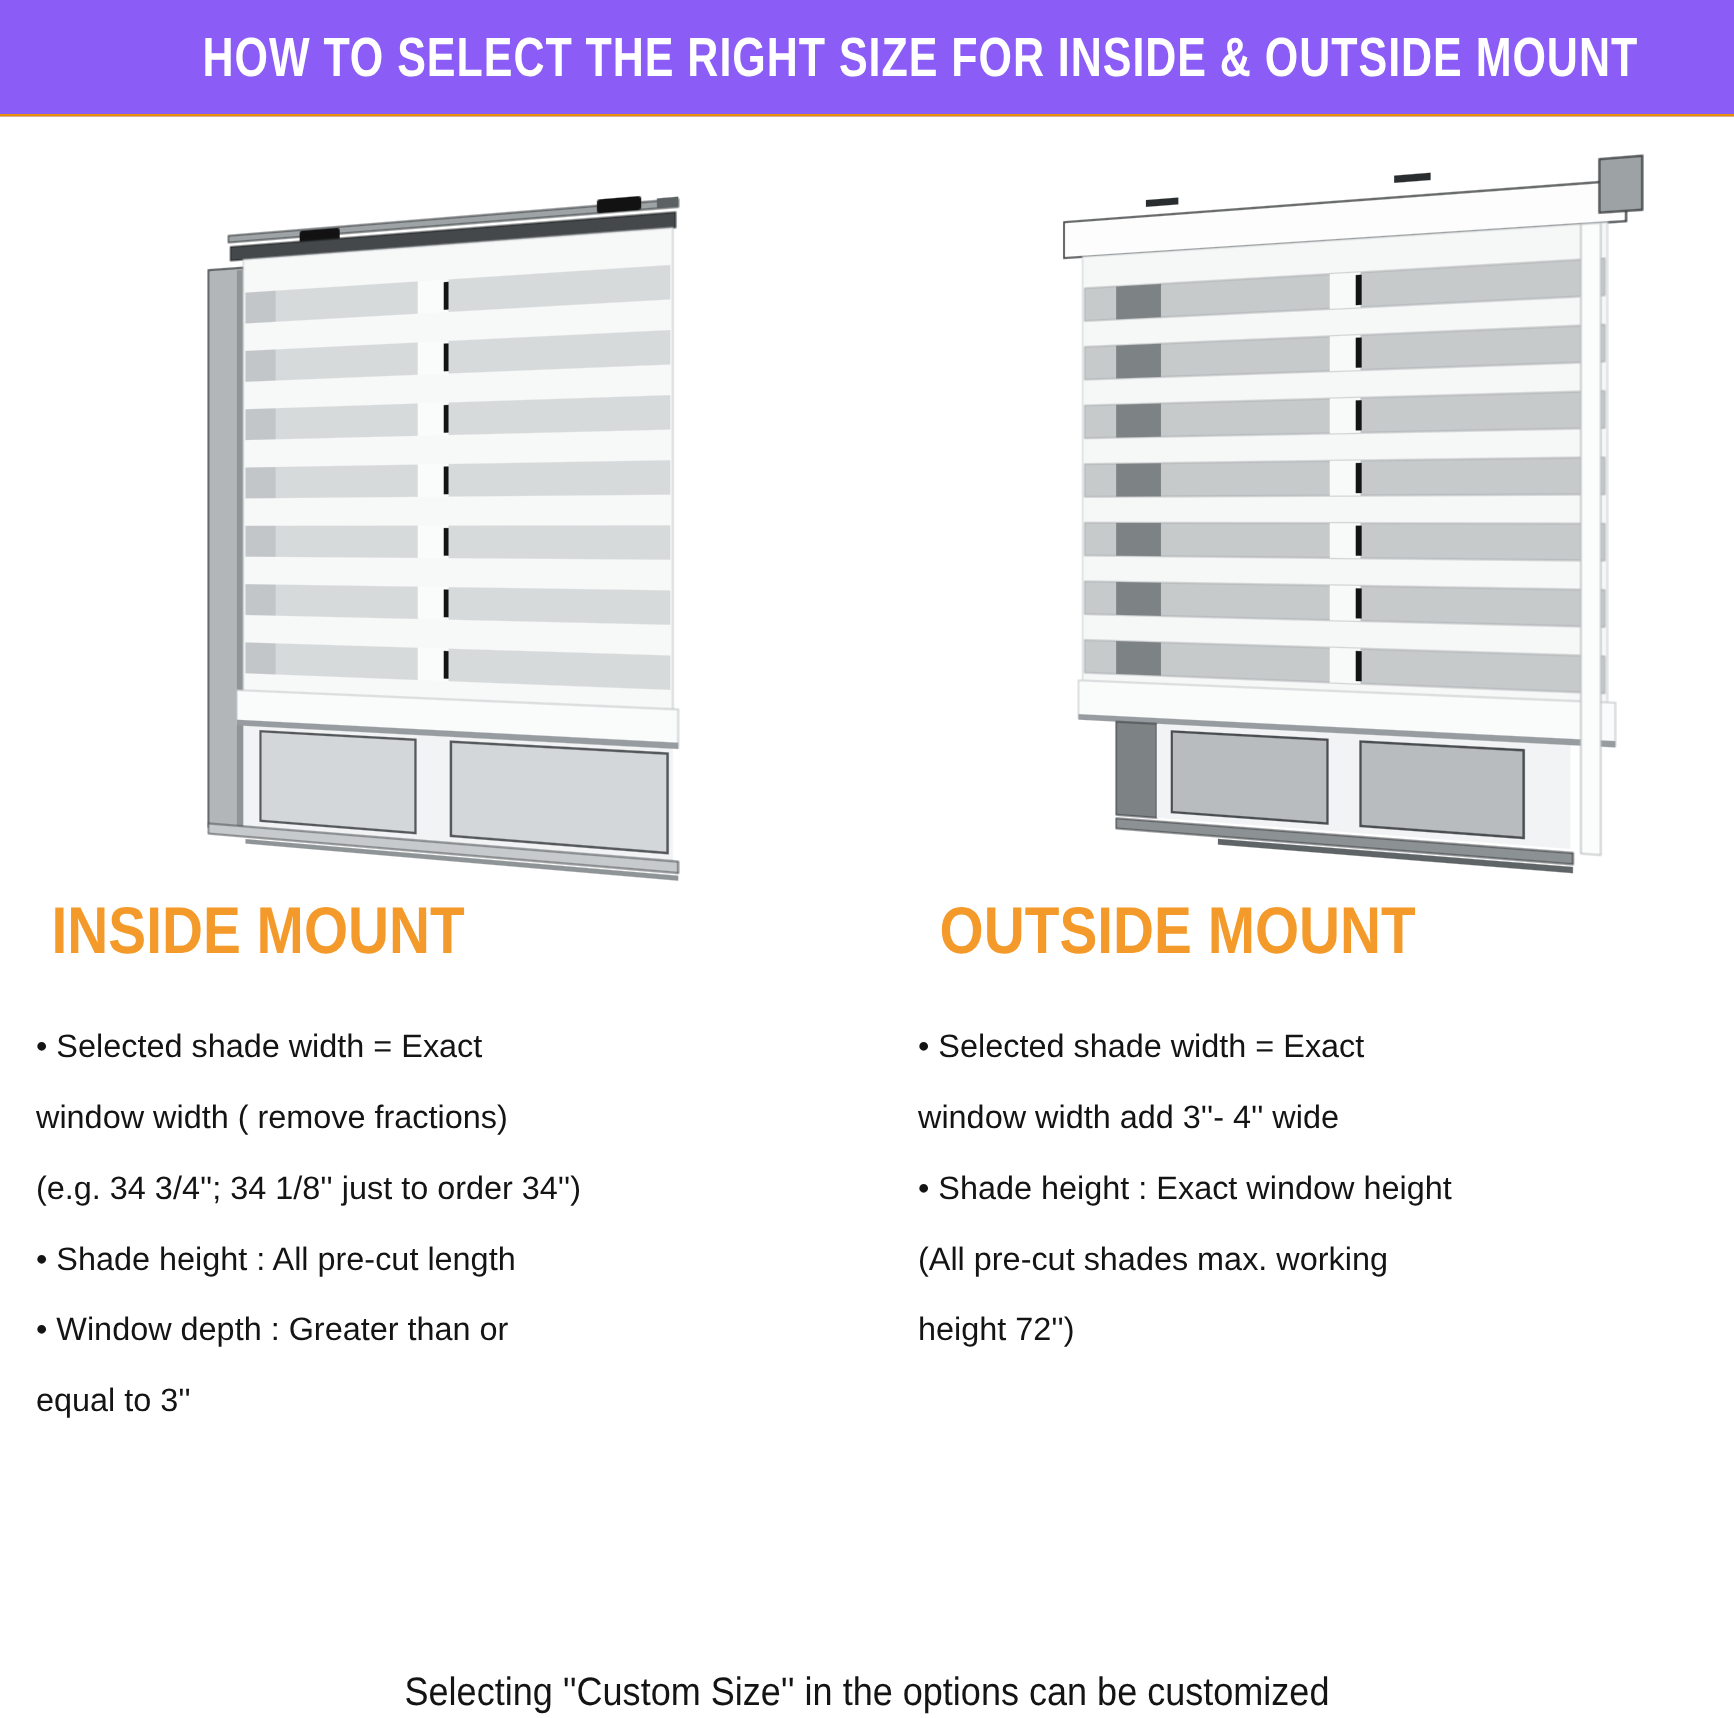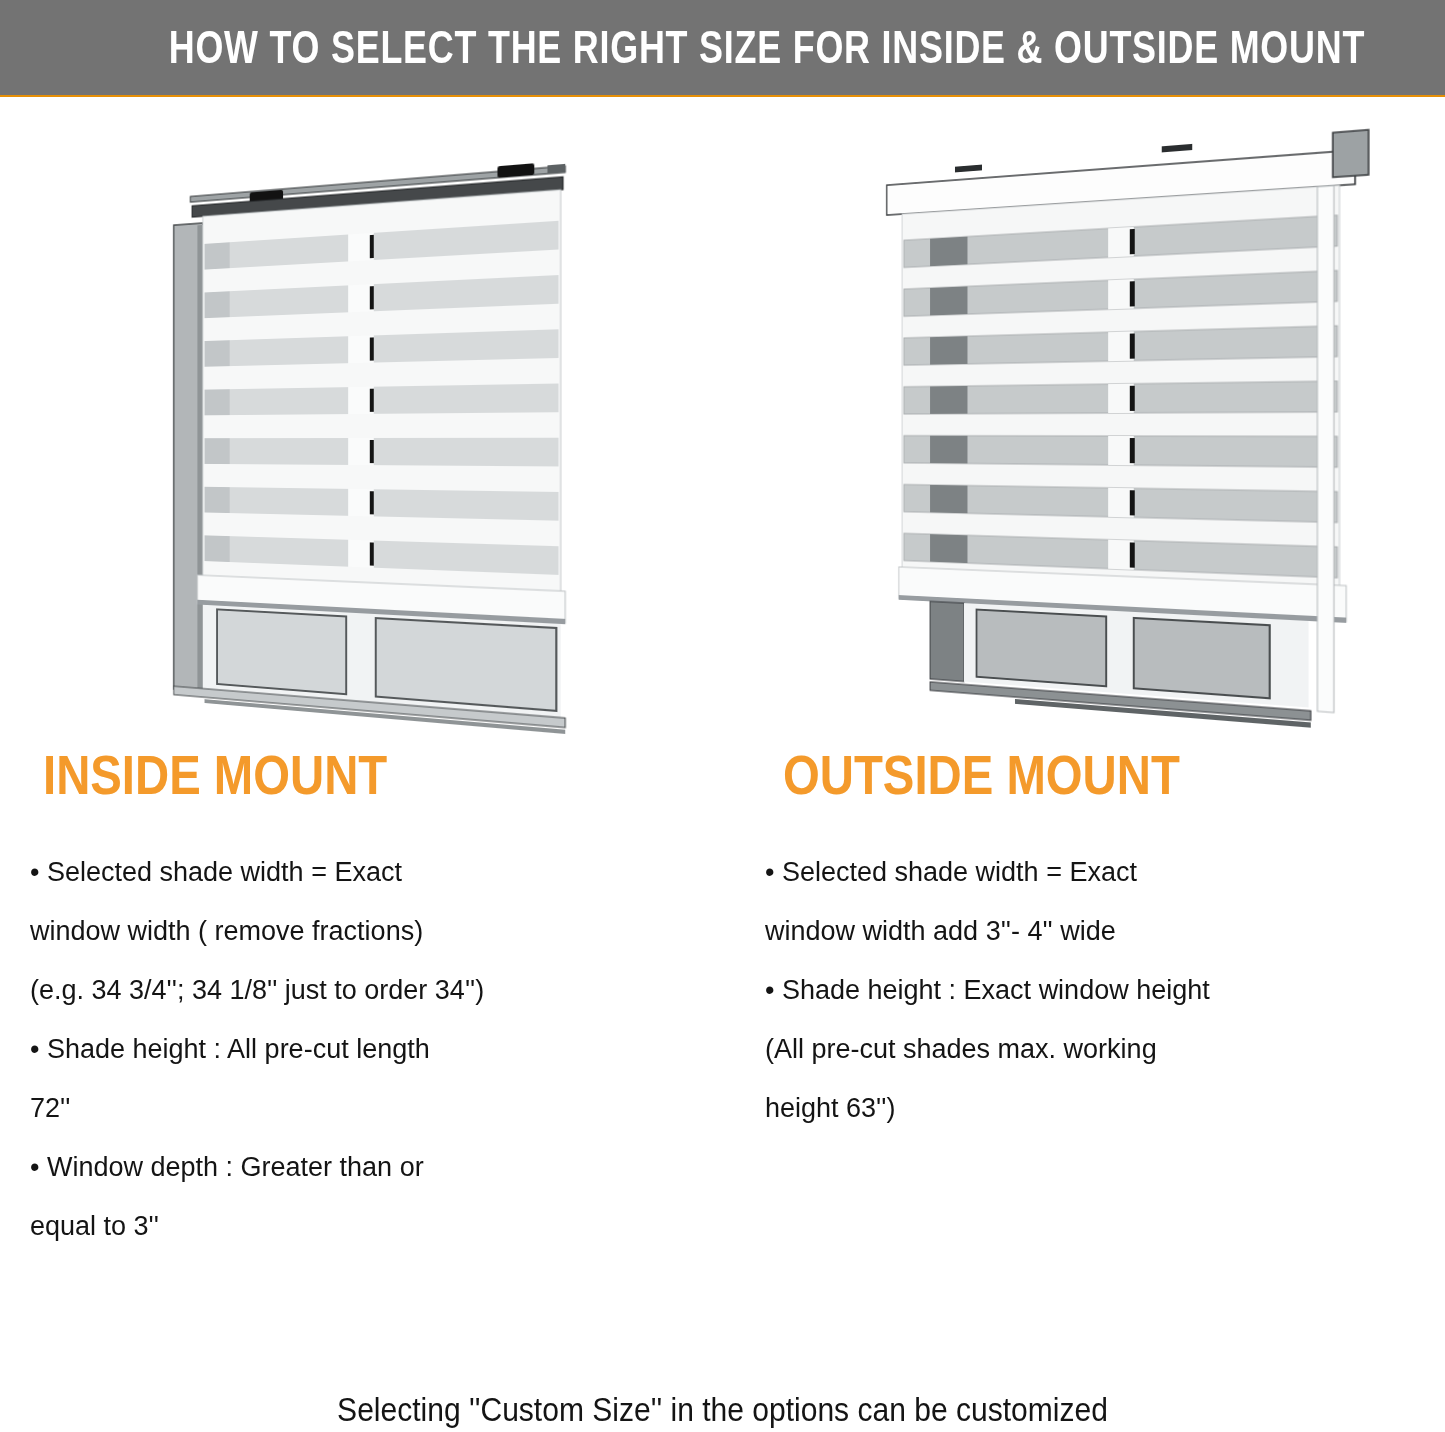--- a/index.html
+++ b/index.html
@@ -3,21 +3,21 @@
 <meta charset="utf-8">
 <style>
   html,body{margin:0;padding:0;}
   body{
     width:1445px;height:1432px;position:relative;background:#ffffff;overflow:hidden;
     font-family:"Liberation Sans","DejaVu Sans",sans-serif;
   }
   
   .banner{
     position:absolute;left:0;top:0;width:1445px;height:95px;
-    background:#737373;border-bottom:2px solid #e68f06;text-align:center;
+    background:#8b5cf6;border-bottom:2px solid #e68f06;text-align:center;
   }
   .banner span{
     display:inline-block;line-height:95px;font-weight:bold;font-size:46px;
     color:#ffffff;letter-spacing:1px;white-space:nowrap;
     transform:scaleX(0.78);transform-origin:center;
   }
   
   .fig{position:absolute;}
   .fig svg{display:block;width:100%;height:100%;}
   .fig-inside{left:150px;top:156px;width:412px;height:572px;
@@ -182,28 +182,27 @@
 </div>
 
 <h2 class="mount-heading" id="inside-heading">INSIDE MOUNT</h2>
 <h2 class="mount-heading" id="outside-heading">OUTSIDE MOUNT</h2>
 
 <div class="lines" id="inside-lines">
   <div>• Selected shade width = Exact</div>
   <div>window width ( remove fractions)</div>
   <div>(e.g. 34 3/4''; 34 1/8'' just to order 34'')</div>
   <div>• Shade height : All pre-cut length</div>
-  <div>72''</div>
   <div>• Window depth : Greater than or</div>
   <div>equal to 3''</div>
 </div>
 
 <div class="lines" id="outside-lines">
   <div>• Selected shade width = Exact</div>
   <div>window width add 3''- 4'' wide</div>
   <div>• Shade height : Exact window height</div>
   <div>(All pre-cut shades max. working</div>
-  <div>height 63'')</div>
+  <div>height 72'')</div>
 </div>
 
 <div class="footer-note">
   <span>Selecting ''Custom Size'' in the options can be customized</span>
 </div>
 
 </body></html>

